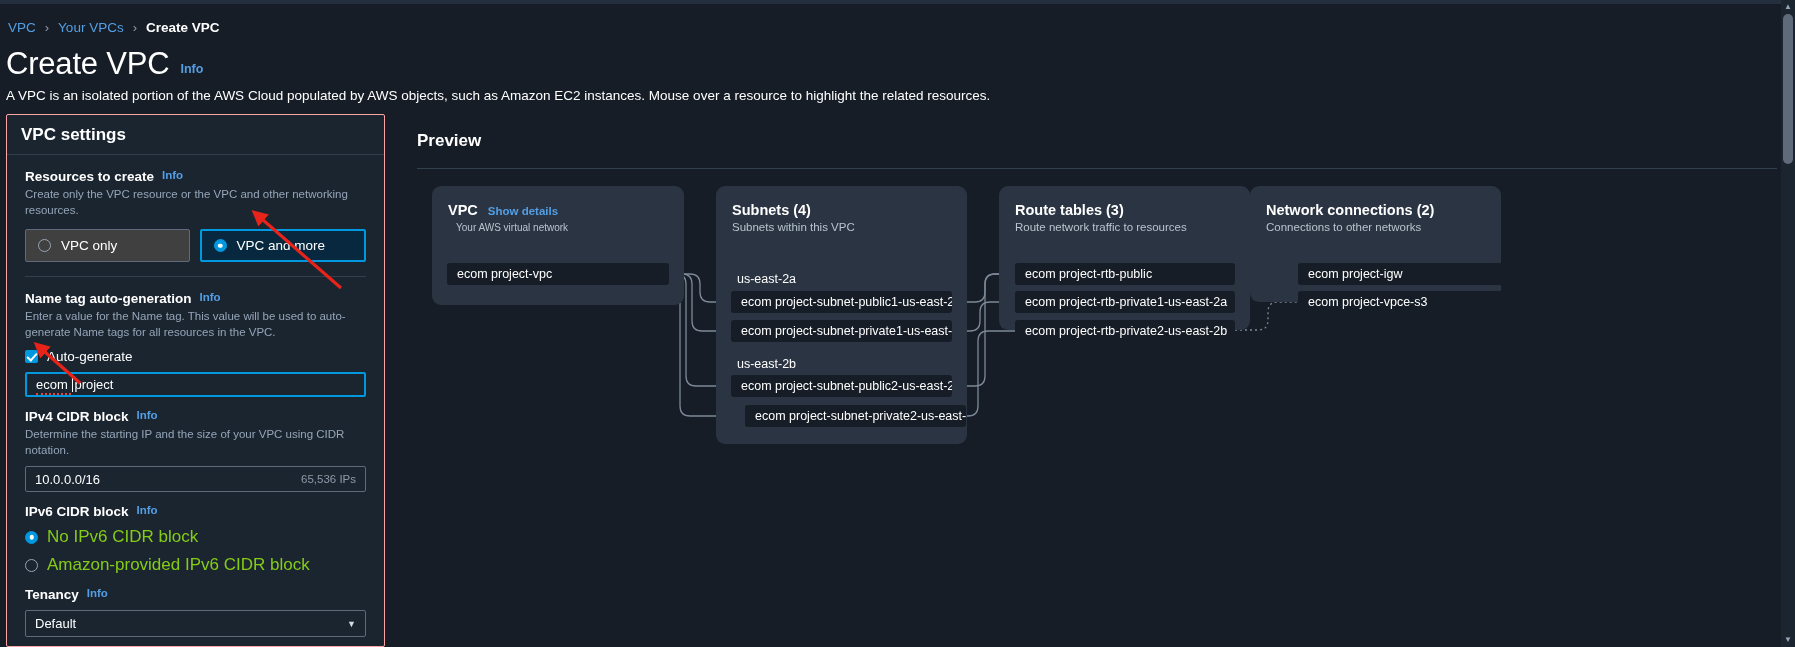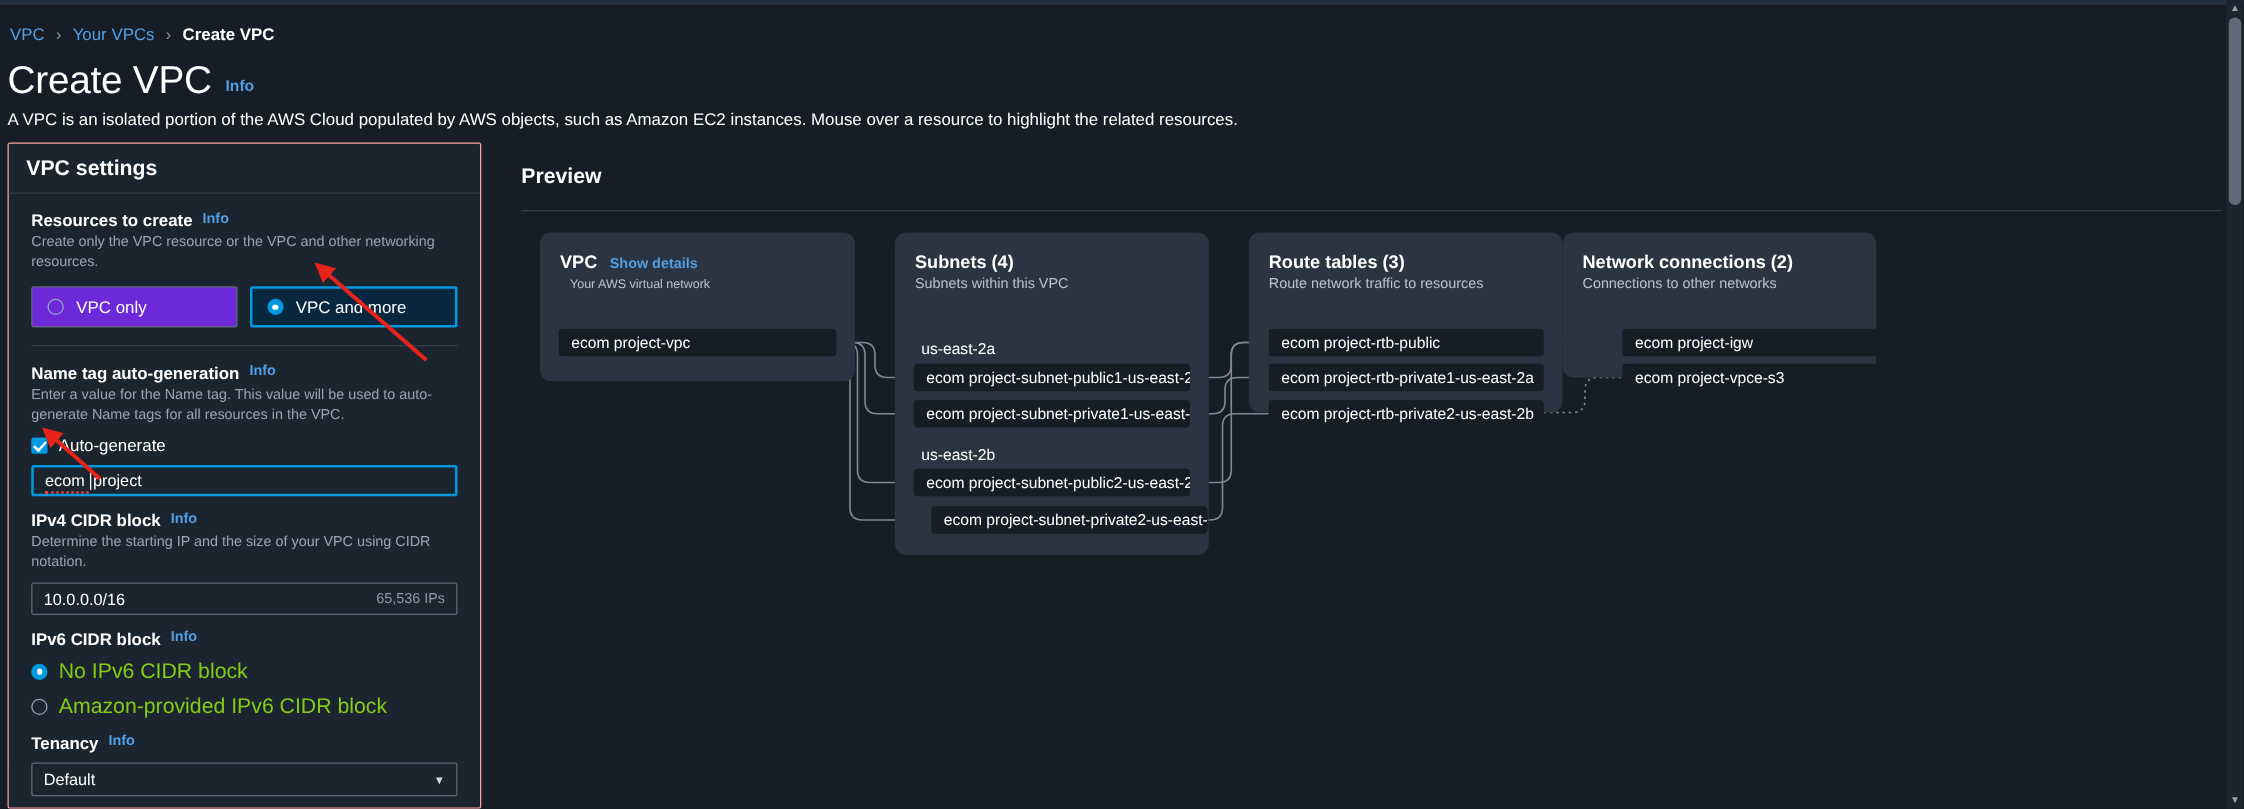--- a/index.html
+++ b/index.html
@@ -39,21 +39,21 @@
   .sec { padding:14px 18px 0 18px; }
   .sec-divider { height:1px; background:#323f4d; margin-top:14px; }
   .field-label-row { display:flex; align-items:flex-start; }
   .field-label { font-size:13.5px; font-weight:bold; color:#ffffff; }
   .field-info { color:#539fe5; font-size:11.5px; font-weight:bold; margin-left:8px; cursor:pointer; }
   .field-desc { font-size:11.5px; color:#95a5b8; margin-top:3px; line-height:1.35; }
 
   
   .tile-row { display:flex; gap:10px; margin-top:11px; }
   .tile { flex:1; height:33px; display:flex; align-items:center; padding-left:12px;
-    background:#6d28d9; border:1px solid #5f6b7a; border-radius:2px; cursor:pointer; }
+    background:#404040; border:1px solid #5f6b7a; border-radius:2px; cursor:pointer; }
   .tile.selected { background:#07283e; border:2px solid #0099e0; }
   .radio { width:13px; height:13px; border-radius:50%; border:1.5px solid #95a5b8;
     background:transparent; flex:none; position:relative; }
   .radio.on { border-color:#0099e0; background:#0099e0; }
   .radio.on::after { content:""; position:absolute; left:50%; top:50%; width:4.5px; height:4.5px;
     border-radius:50%; background:#ffffff; transform:translate(-50%,-50%); }
   .tile-label { font-size:13.5px; color:#ffffff; margin-left:10px; }
 
   
   .check-row { display:flex; align-items:center; margin-top:9px; }

